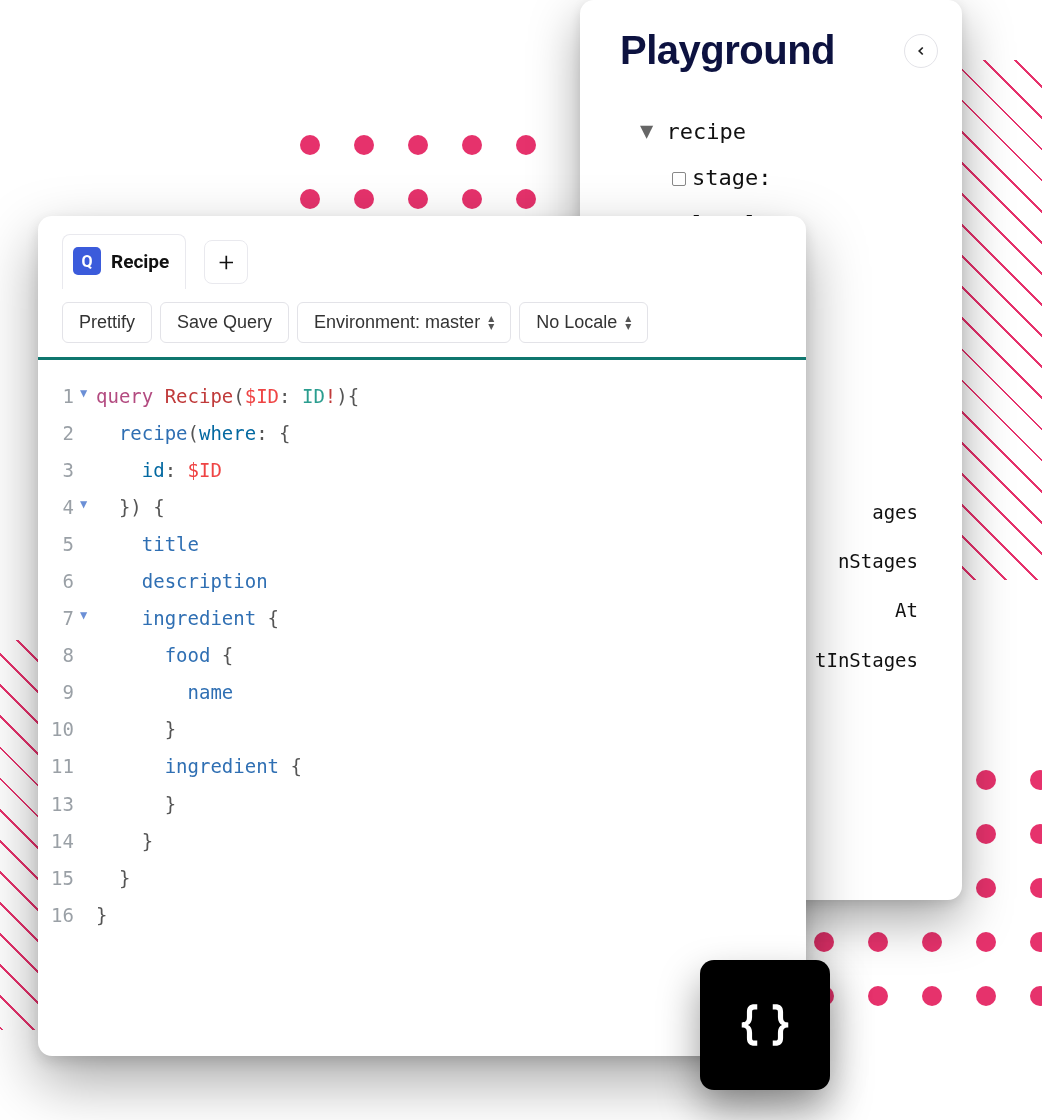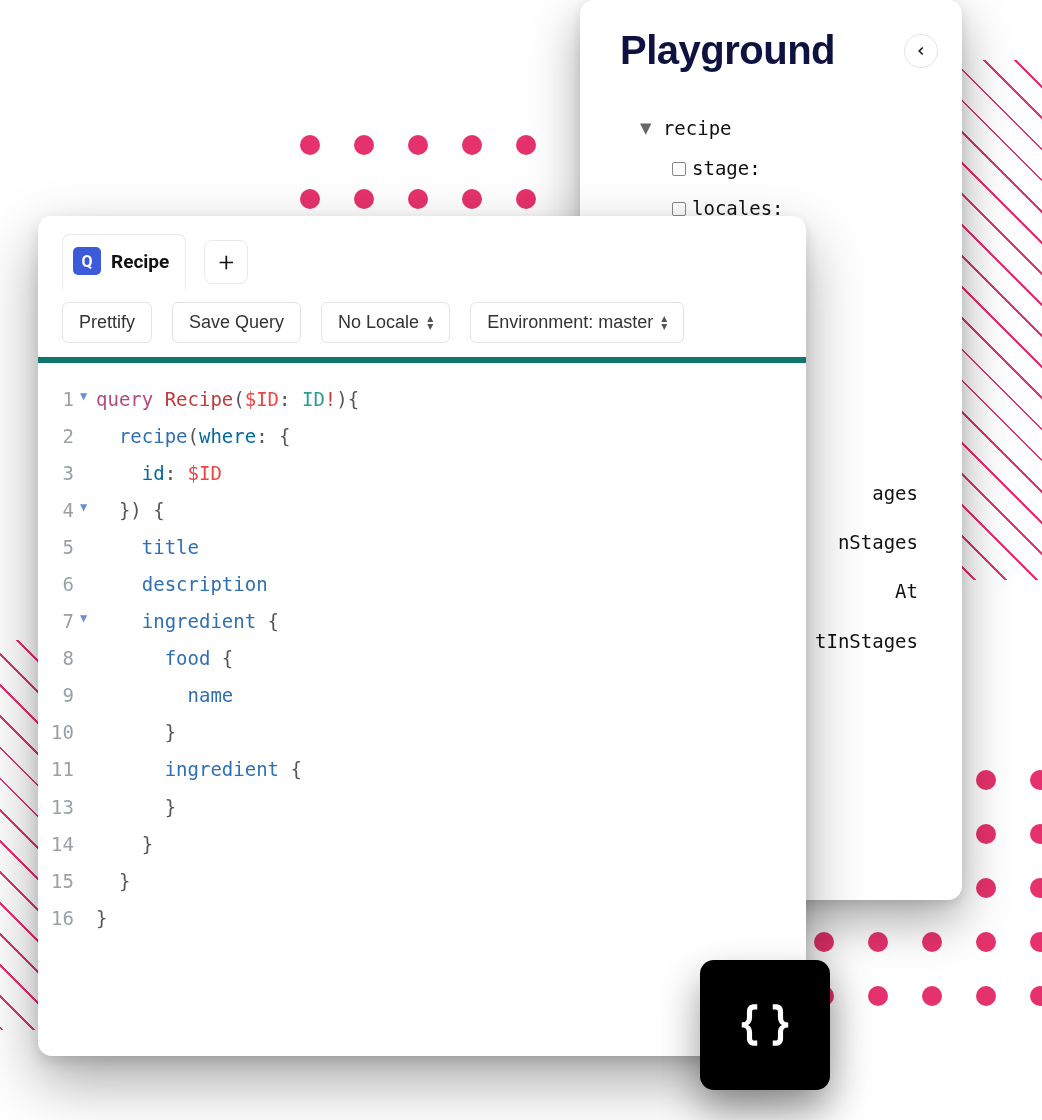--- a/index.html
+++ b/index.html
@@ -61,21 +61,21 @@
     letter-spacing: -0.5px;
   }
   .collapse-btn {
     width: 34px; height: 34px;
     border-radius: 50%;
     border: 1px solid #e3e3e8;
     background: #fff;
     display:flex;align-items:center;justify-content:center;
     color:#222;
   }
-  .pg-tree { font-size: 19px; color:#111; line-height: 2.1; padding-left: 20px; margin-top: 36px; }
+  .pg-tree { font-size: 22px; color:#111; line-height: 2.1; padding-left: 20px; margin-top: 36px; }
   .pg-row { white-space: pre; }
   .pg-caret { color:#666; display:inline-block; transform: translateY(-1px); }
   .pg-check {
     display:inline-block; width:14px; height:14px;
     border:1.5px solid #888; border-radius:2px; margin-right:6px;
     vertical-align: -1px;
   }
   .pg-frags { margin-top: 240px; font-size: 19px; line-height: 2.6; color:#111; }
   .pg-frags div { text-align:right; padding-right: 20px; }
 
@@ -110,22 +110,22 @@
     font-weight:700; font-size:16px;
   }
   .tab-label { font-weight:700; font-size:19px; color:#111; }
   .add-tab {
     width:44px; height:44px;
     border:1px solid #e9e9ee; border-radius:8px;
     display:flex;align-items:center;justify-content:center;
     font-size:26px; color:#111; background:#fff;
   }
   .toolbar {
-    display:flex; gap:20px; padding: 14px 24px;
-    border-bottom:6px solid #0f766e;
+    display:flex; gap:8px; padding: 14px 24px;
+    border-bottom:3px solid #0f766e;
     margin-top:-1px;
   }
   .btn {
     border:1px solid #e3e3e8; border-radius:6px;
     padding: 9px 16px;
     font-size:18px; color:#333; background:#fff;
     display:flex; align-items:center; gap:8px;
     font-family: -apple-system, sans-serif;
   }
   .sort-icon { font-size:12px; color:#555; line-height:.6; }
@@ -246,25 +246,25 @@
     </div>
   </div>
   <div class="toolbar">
     <div class="btn">
         <span>Prettify</span>
       </div>
     <div class="btn">
         <span>Save Query</span>
       </div>
     <div class="btn">
+        <span>Environment: master</span>
+        <span class="sort-icon"></span>
+      </div>
+    <div class="btn">
         <span>No Locale</span>
-        <span class="sort-icon"></span>
-      </div>
-    <div class="btn">
-        <span>Environment: master</span>
         <span class="sort-icon"></span>
       </div>
   </div>
   <div class="code-area" id="code-area">
       <div class="code-line">
         <div class="ln">1</div>
         <div class="fold">▼</div>
         <div class="code"><span class="tk-keyword">query </span><span class="tk-def">Recipe</span><span class="tk-punct">(</span><span class="tk-var">$ID</span><span class="tk-punct">: </span><span class="tk-type">ID</span><span class="tk-bang">!</span><span class="tk-punct">)</span><span class="tk-punct">{</span></div>
       </div>
       <div class="code-line">

